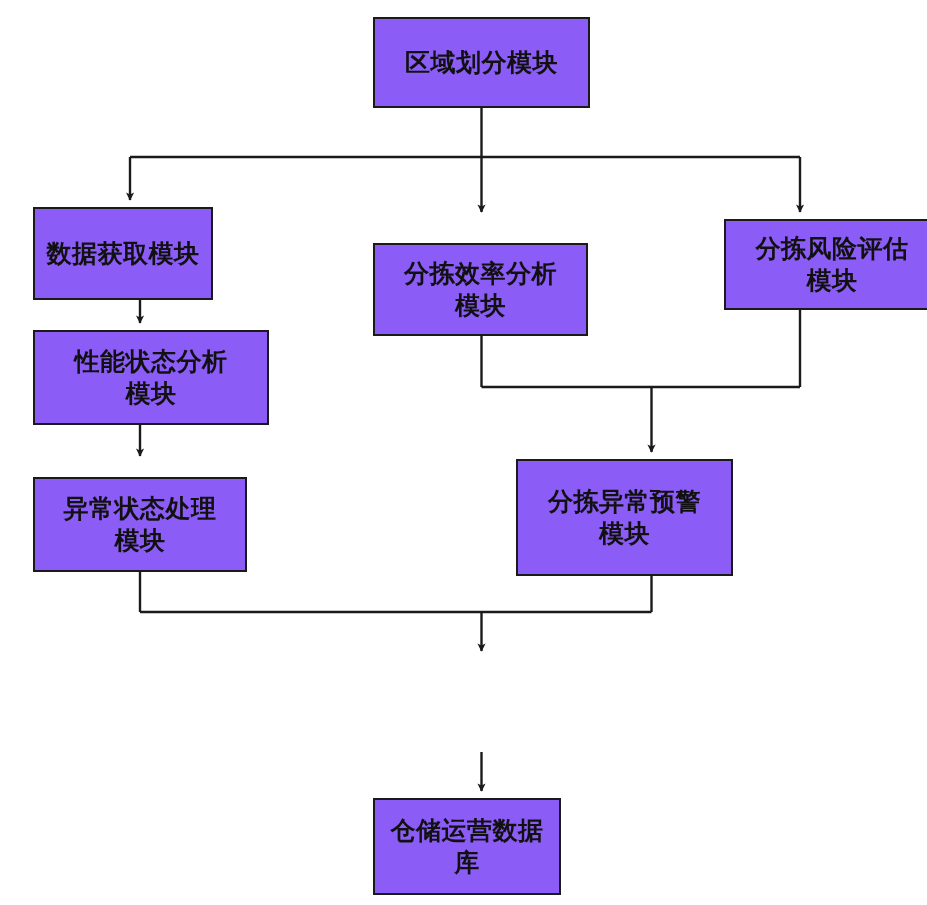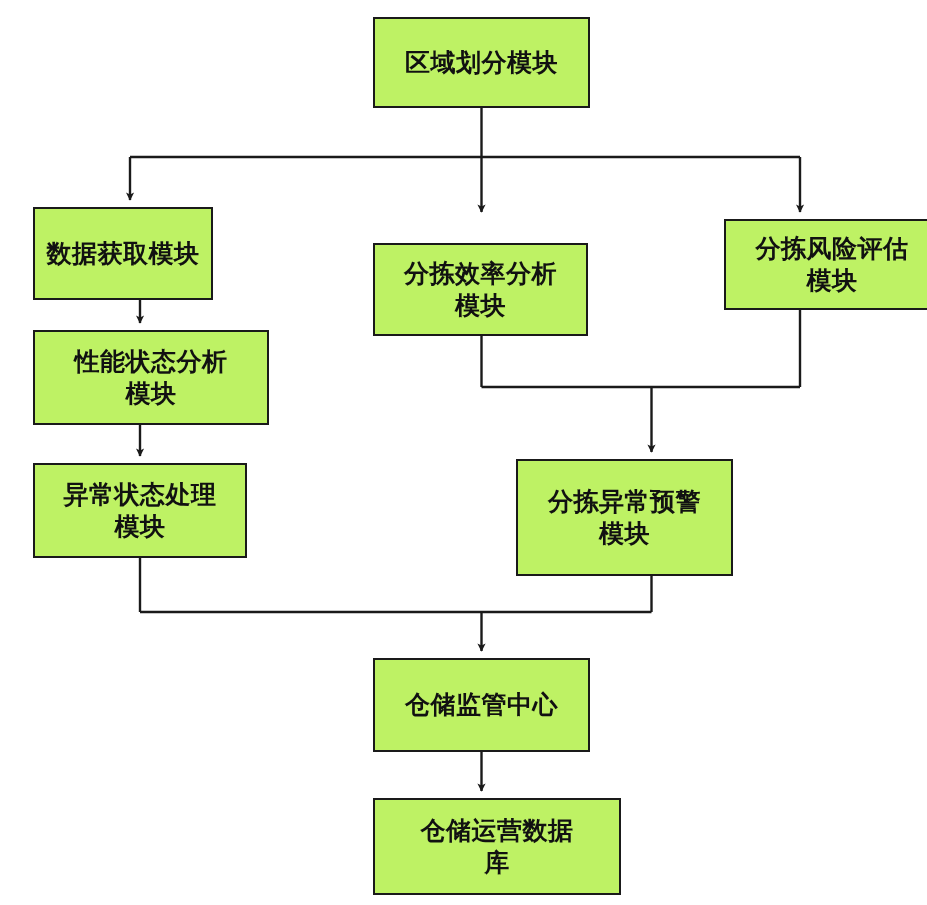--- a/index.html
+++ b/index.html
@@ -22,21 +22,21 @@
     position: absolute;
     left: 0;
     top: 0;
     width: 927px;
     height: 905px;
   }
   .node {
     position: absolute;
     box-sizing: border-box;
     border: 2px solid #1a1a1a;
-    background: #bef264;
+    background: #8b5cf6;
     display: flex;
     align-items: center;
     justify-content: center;
     text-align: center;
     z-index: 2;
   }
   .node .node-label {
     display: block;
     font-family: "DejaVu Sans", "Liberation Sans", sans-serif;
     font-size: 25px;
@@ -108,32 +108,29 @@
   <div class="node wrap2" id="node-sorting-risk" style="left:692px; top:219px; width:216px; height:91px;margin-left:32px;">
     <span class="node-label">分拣风险评估
 模块</span>
   </div>
 
   <div class="node wrap2" id="node-performance-status" style="left:33px; top:330px; width:236px; height:95px;">
     <span class="node-label">性能状态分析
 模块</span>
   </div>
 
-  <div class="node wrap2" id="node-abnormal-handling" style="left:33px; top:463px; width:214px; height:95px;">
+  <div class="node wrap2" id="node-abnormal-handling" style="left:33px; top:477px; width:214px; height:95px;">
     <span class="node-label">异常状态处理
 模块</span>
   </div>
 
   <div class="node wrap2" id="node-sorting-anomaly-warning" style="left:516px; top:459px; width:217px; height:117px;">
     <span class="node-label">分拣异常预警
 模块</span>
   </div>
 
-  <div class="node" id="node-warehouse-supervision-center" style="left:373px; top:658px; width:217px; height:94px;">
-    <span class="node-label">仓储监管中心</span>
-  </div>
 
-  <div class="node wrap2" id="node-warehouse-operation-database" style="left:373px; top:798px; width:248px; height:97px;">
+  <div class="node wrap2" id="node-warehouse-operation-database" style="left:373px; top:798px; width:188px; height:97px;">
     <span class="node-label">仓储运营数据
 库</span>
   </div>
 
 </div>
 
 </body></html>

